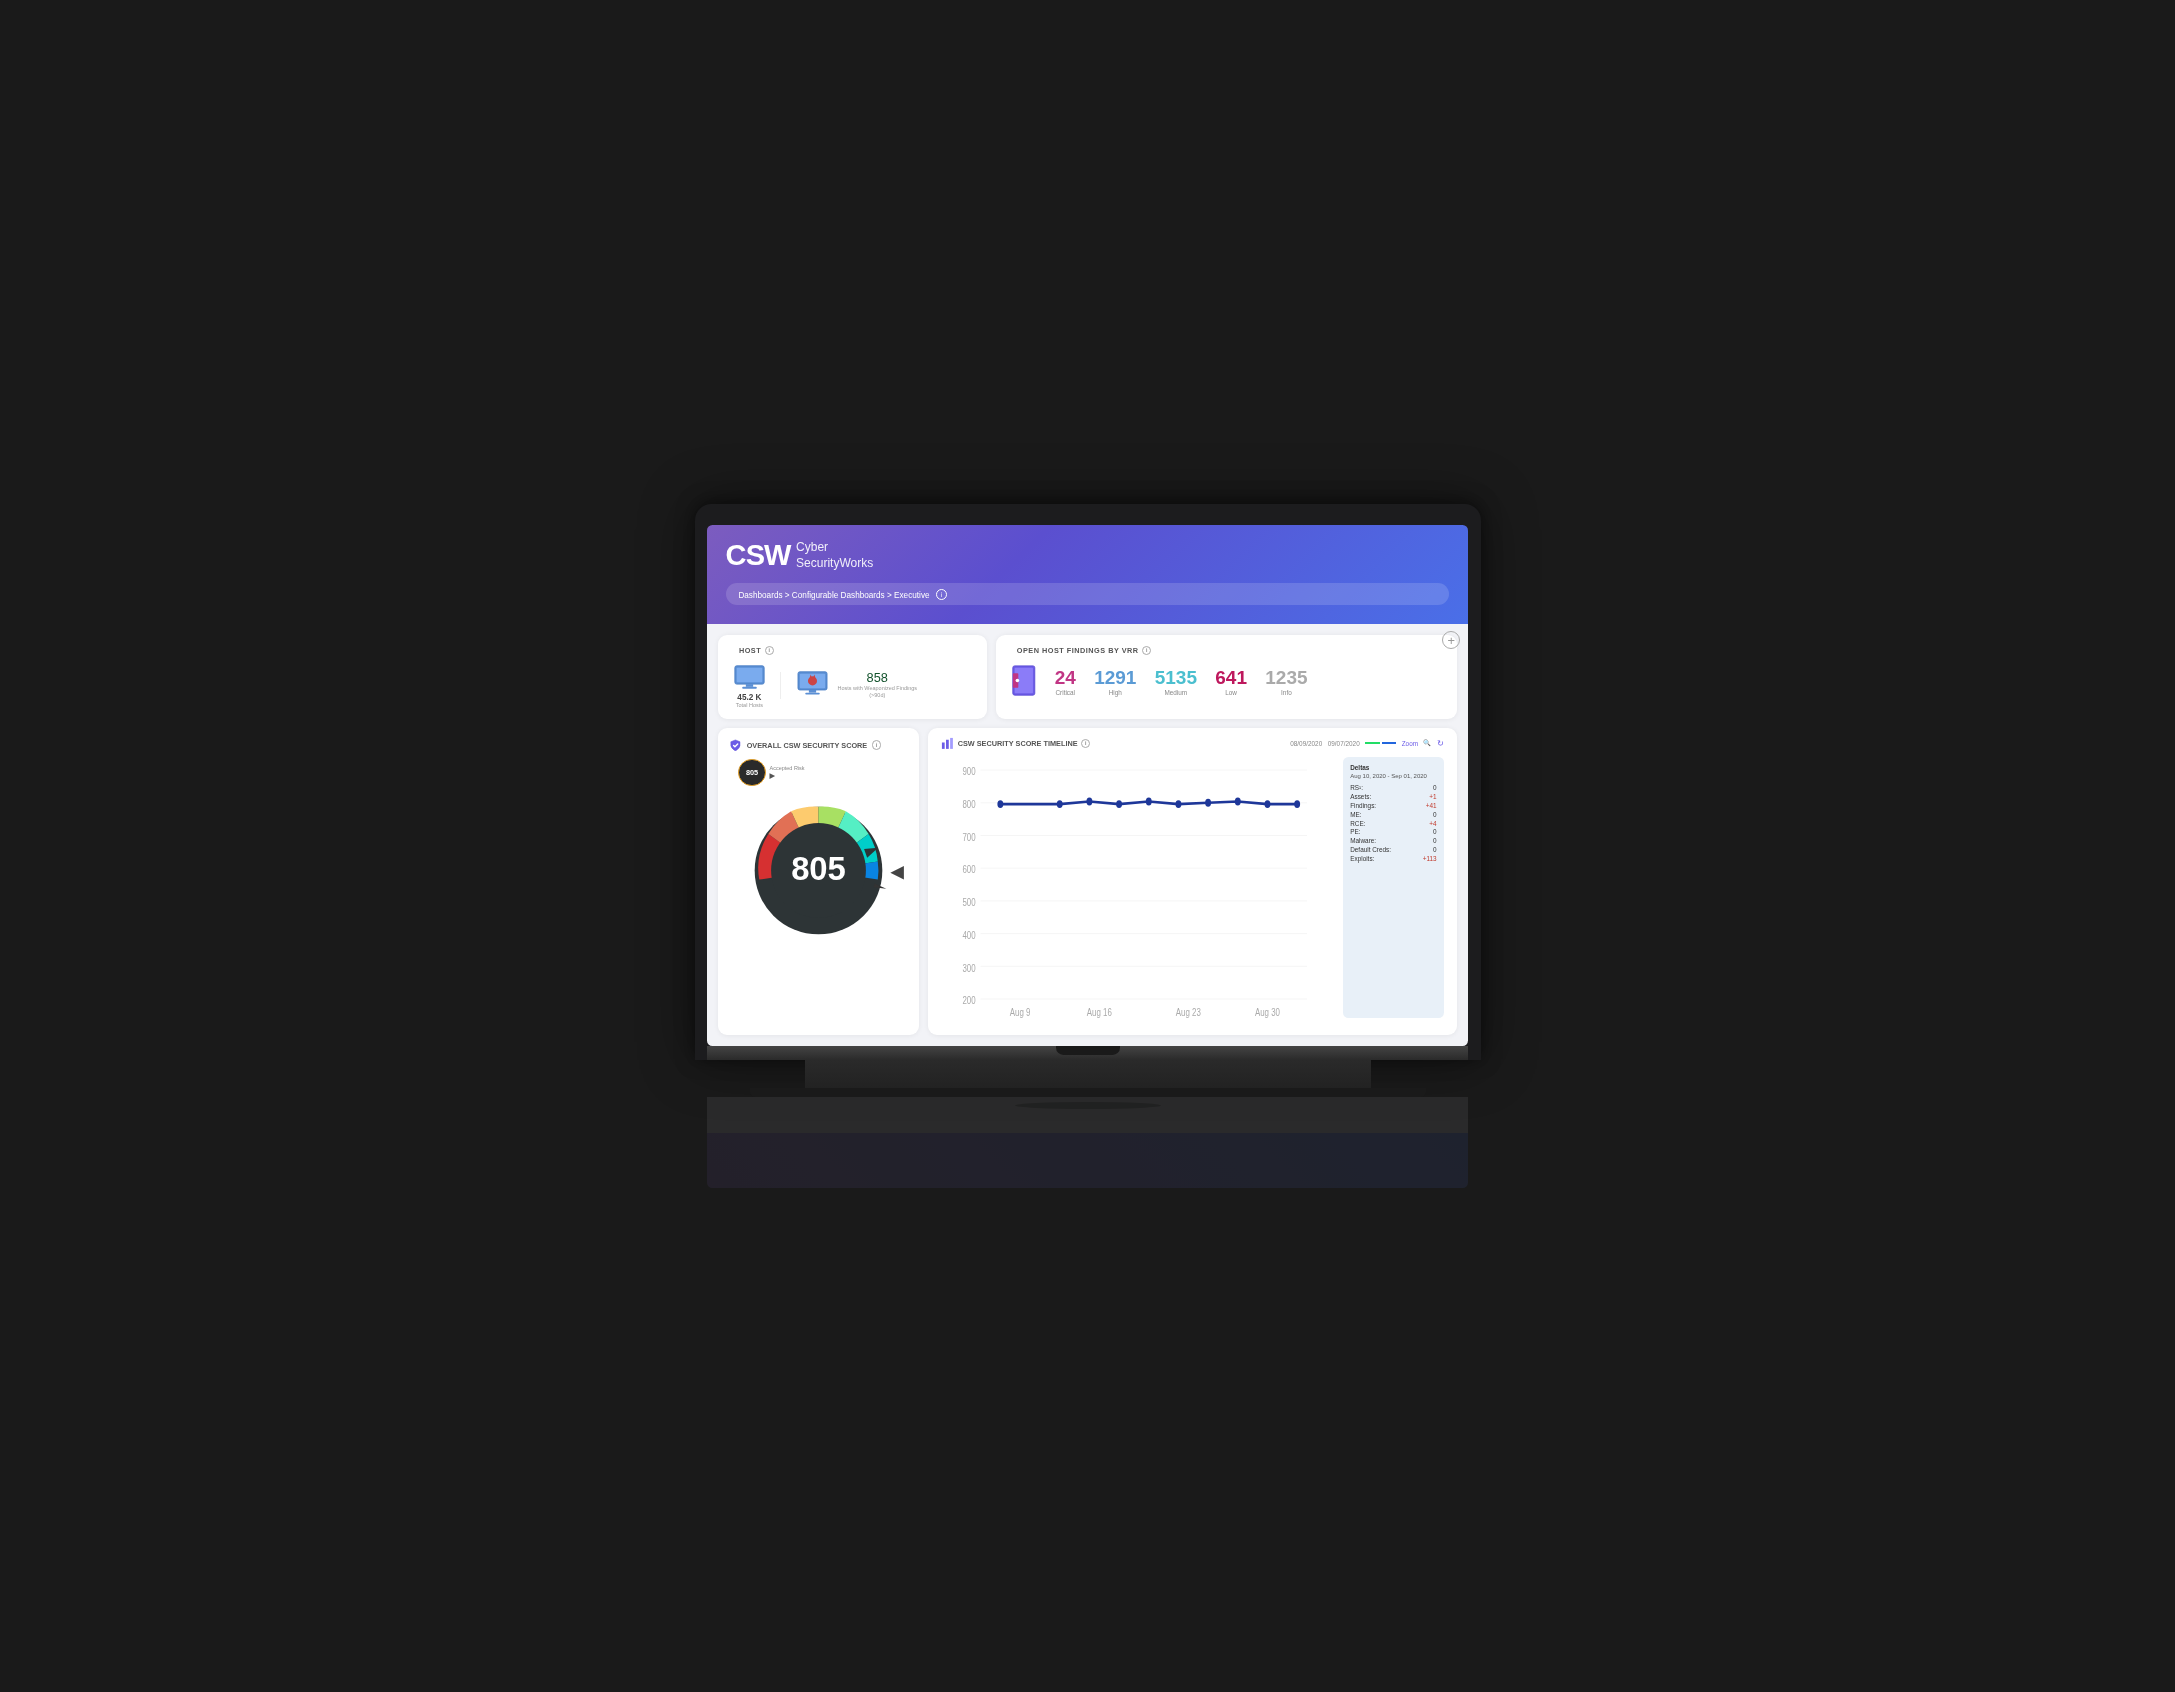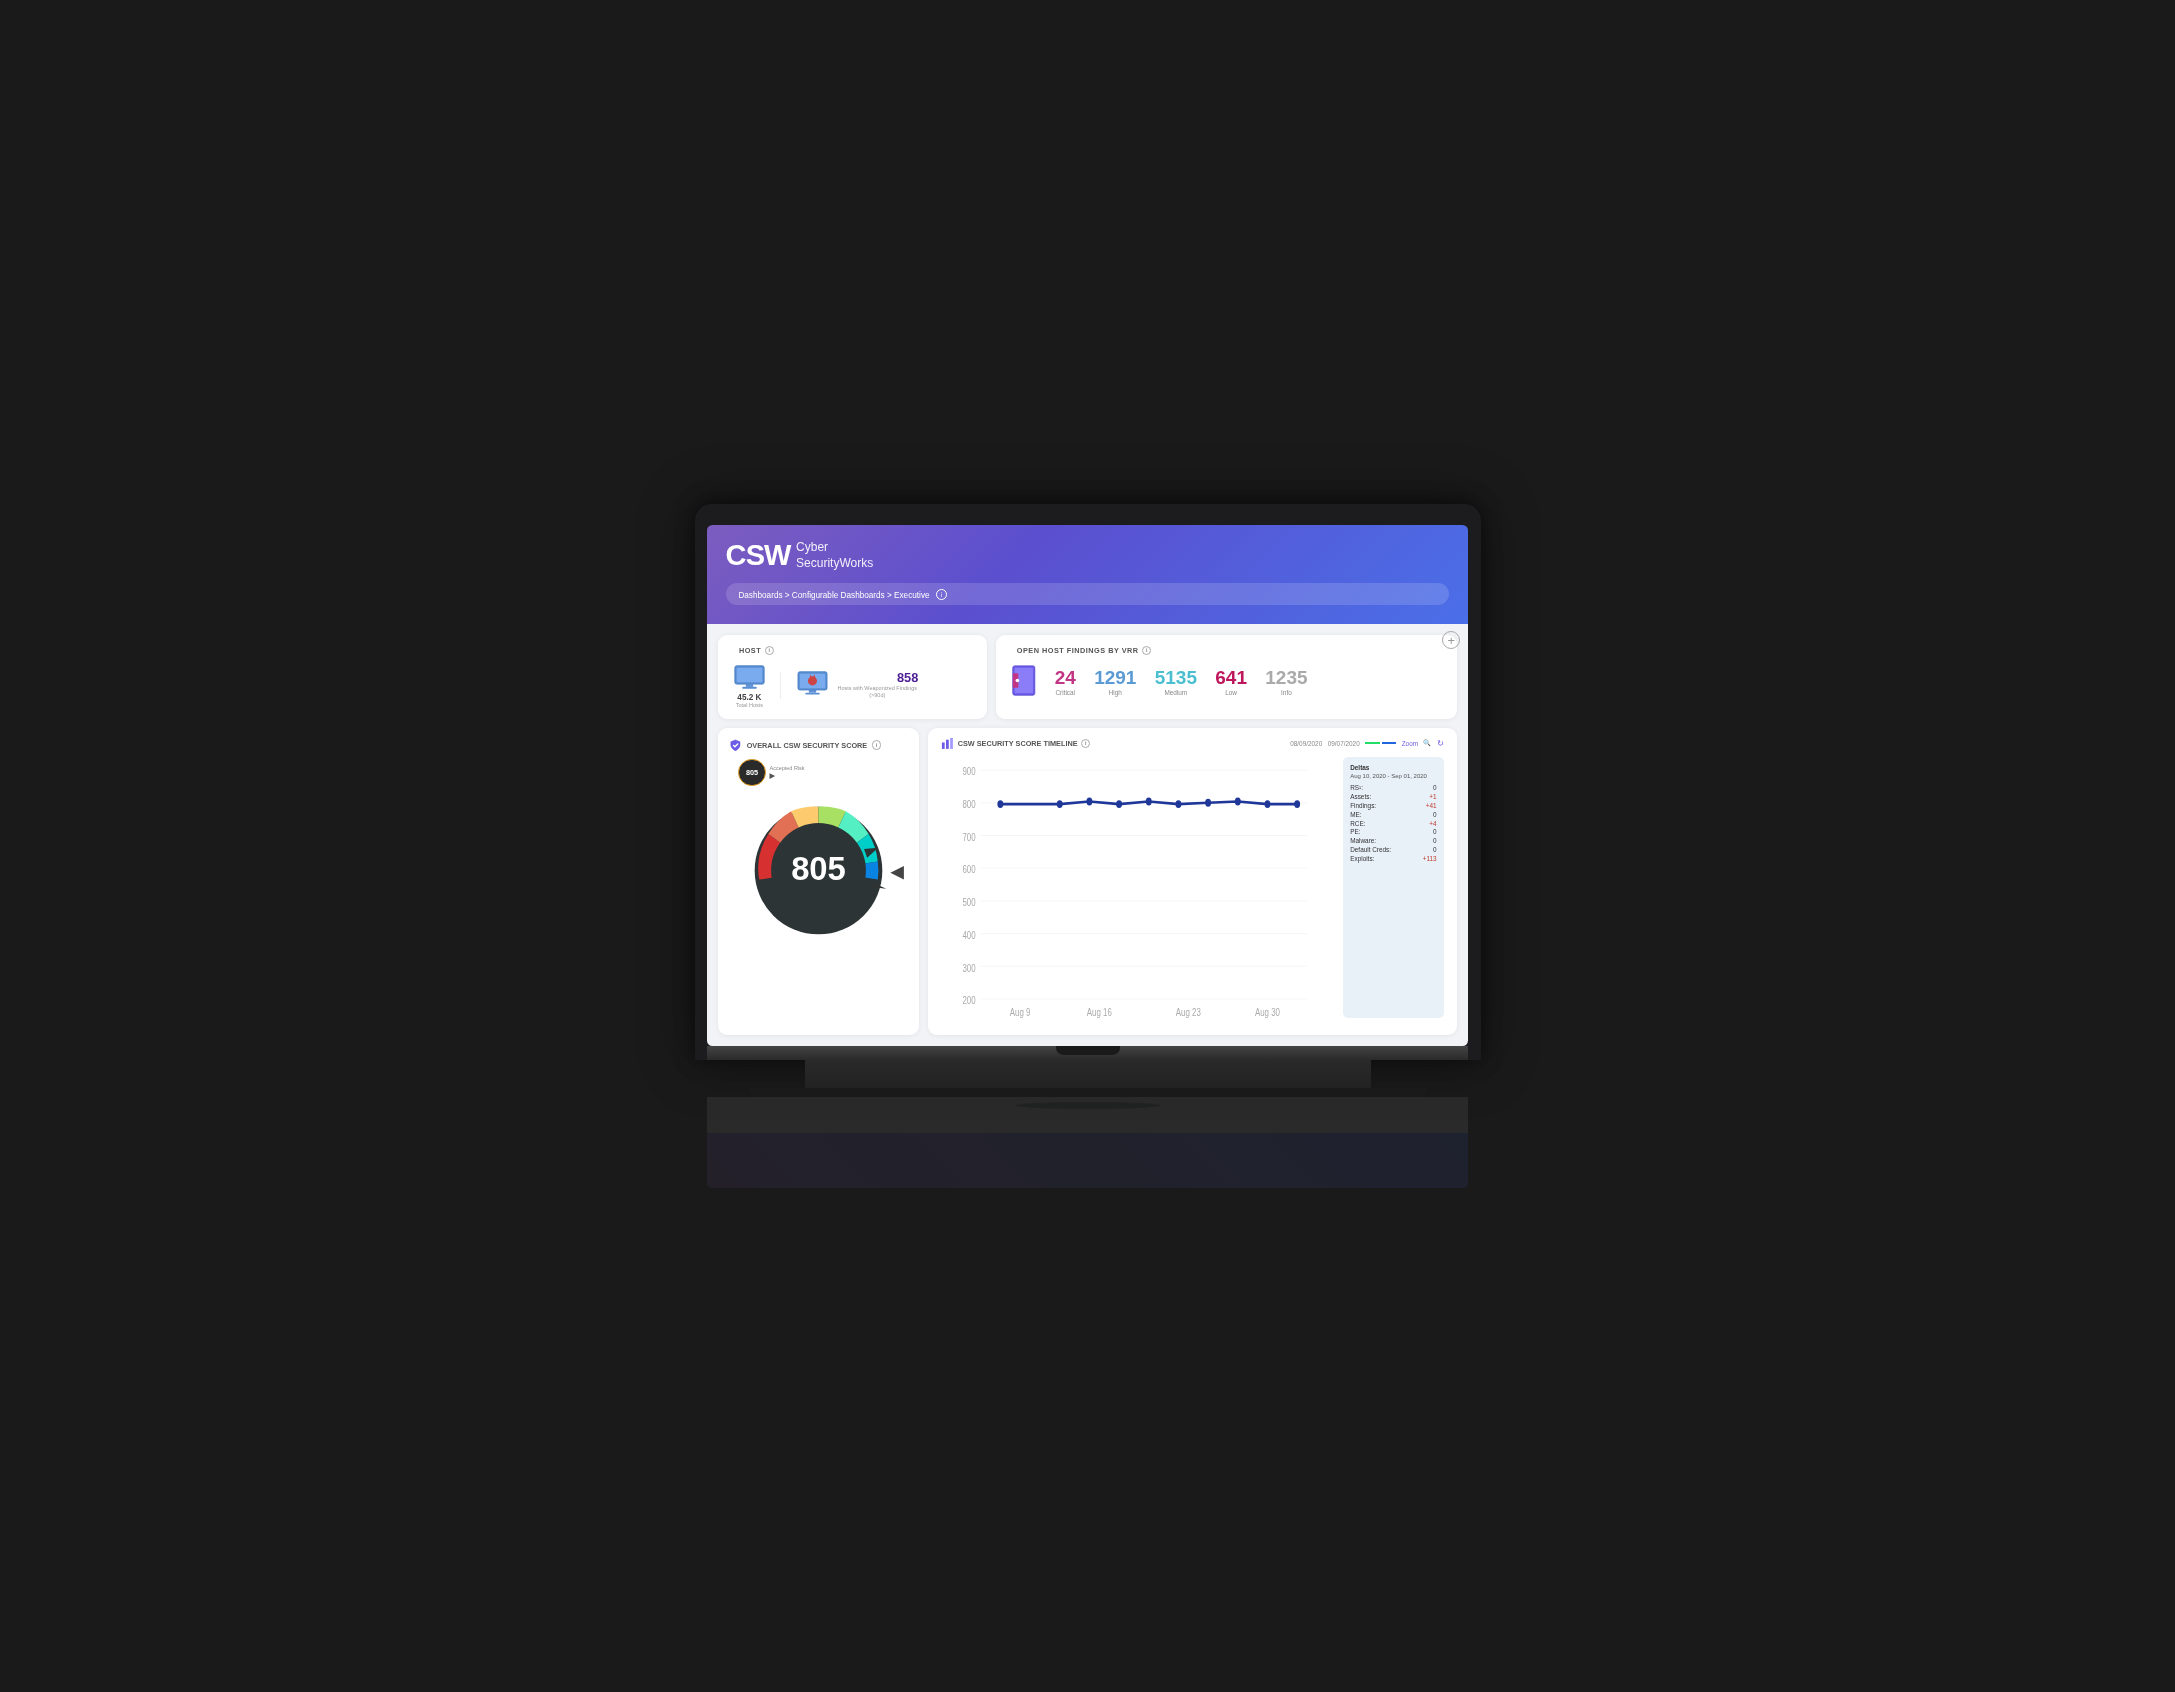--- a/index.html
+++ b/index.html
@@ -434,21 +434,21 @@
                       <rect x="4" y="4" width="28" height="16" rx="1" fill="#7aabee"></rect>
                       <rect x="14" y="22" width="8" height="3" fill="#5b8fd4"></rect>
                       <rect x="10" y="25" width="16" height="2" rx="1" fill="#5b8fd4"></rect>
 
                       <circle cx="18" cy="12" r="5" fill="#cc4444"></circle>
                       <path d="M15 8 L16 5 L17 8" fill="#cc4444"></path>
                       <path d="M21 8 L20 5 L19 8" fill="#cc4444"></path>
                     </svg>
                   </div>
                   <div>
-                    <div style="font-size:12.8px;font-weight:700;color:#4c1d95;text-align:right;">858</div>
+                    <div style="font-size:12.8px;font-weight:400;color:#14532d;">858</div>
                     <div style="font-size:5.5px;color:#999;max-width:82px;line-height:1.3;">Hosts with Weaponized Findings (&gt;90d)</div>
                   </div>
                 </div>
               </div>
             </div>
 
             <div class="card findings-card">
               <div class="card-title">
                 <span>OPEN HOST FINDINGS BY VRR</span>
                 <span class="card-title-info">ℹ</span>

